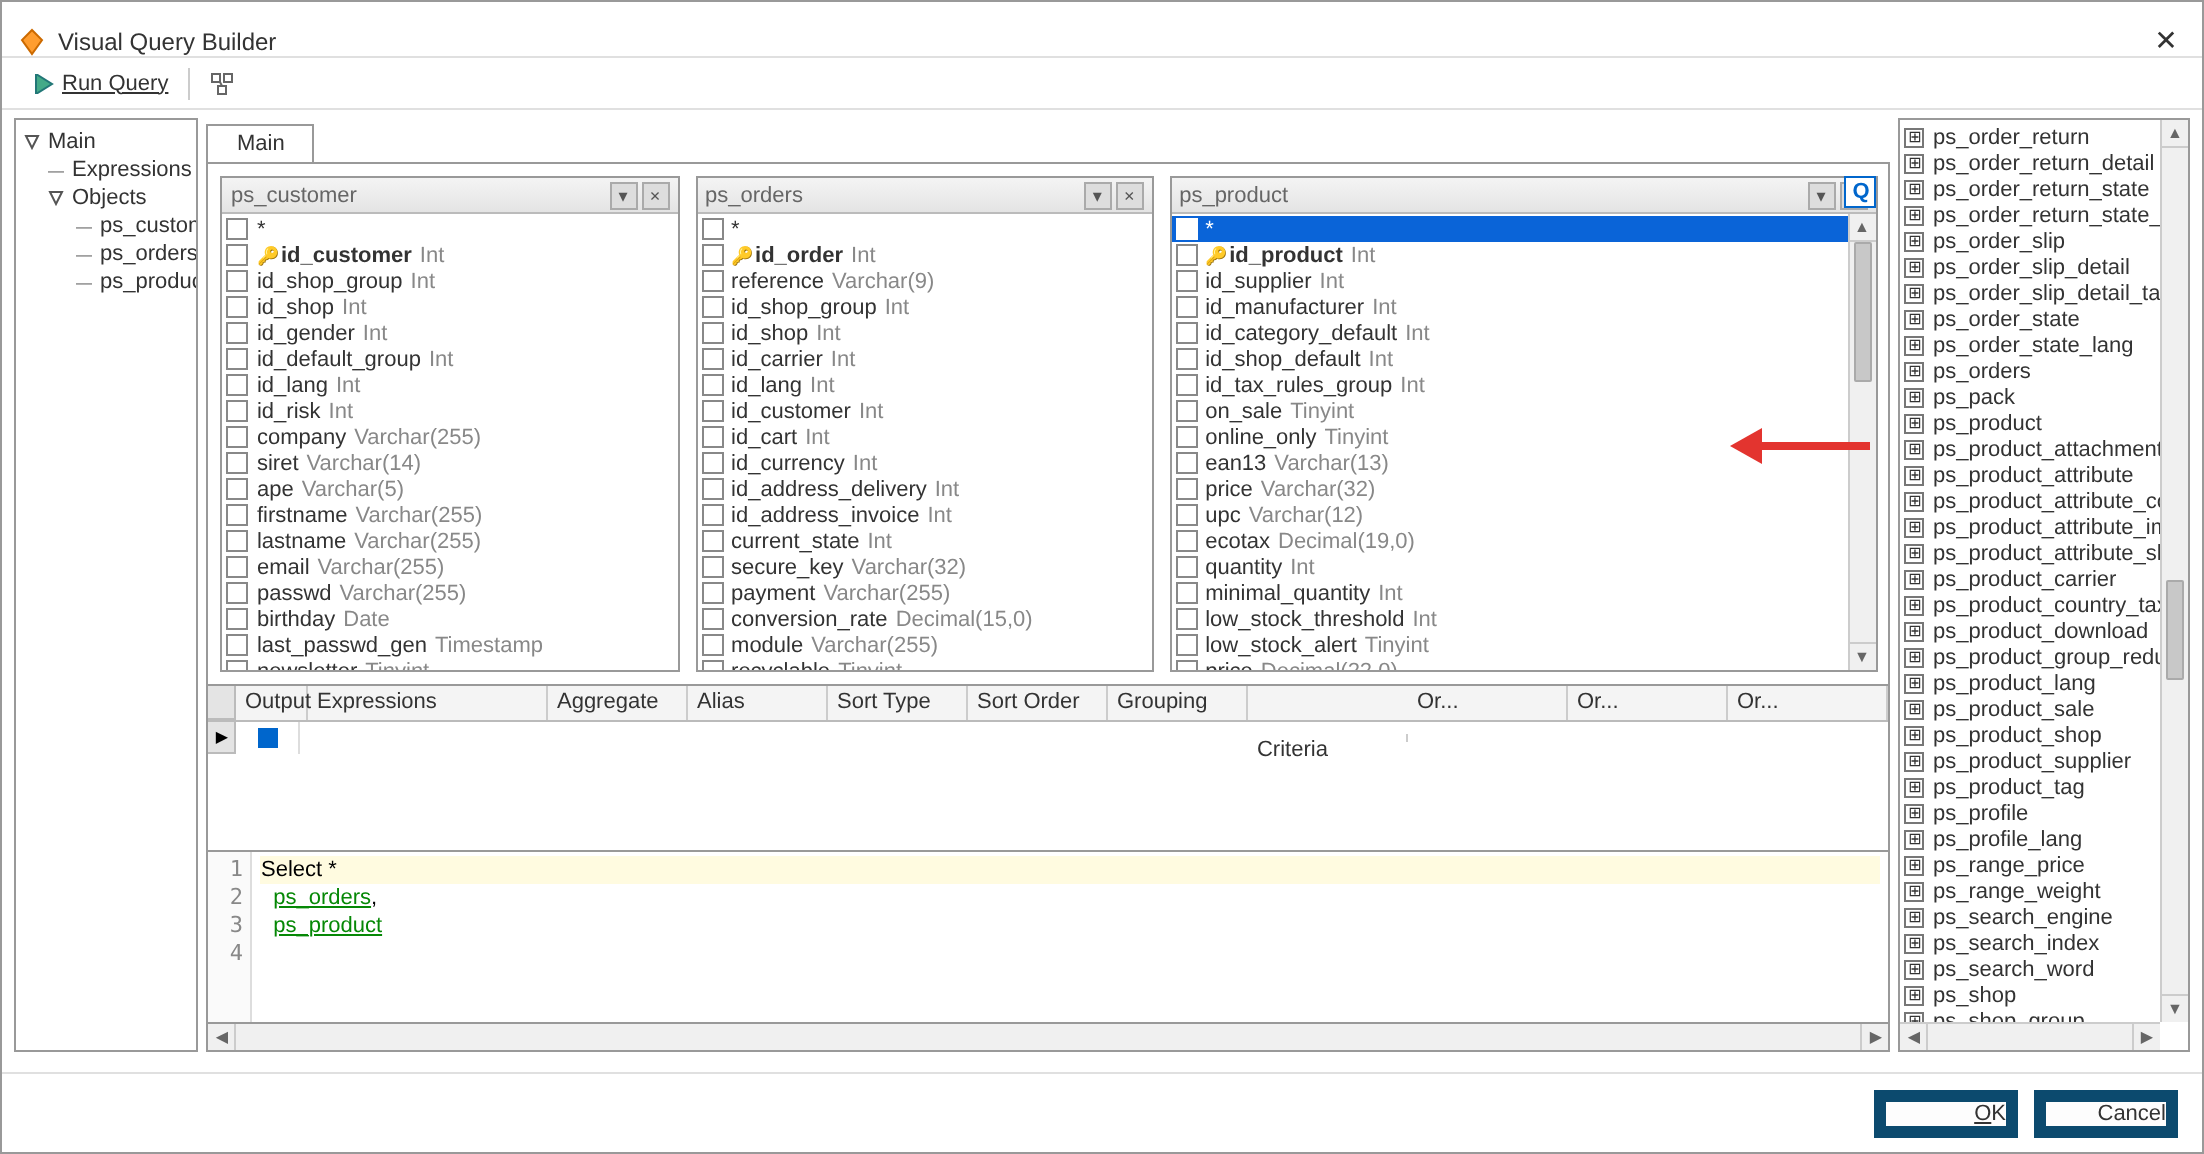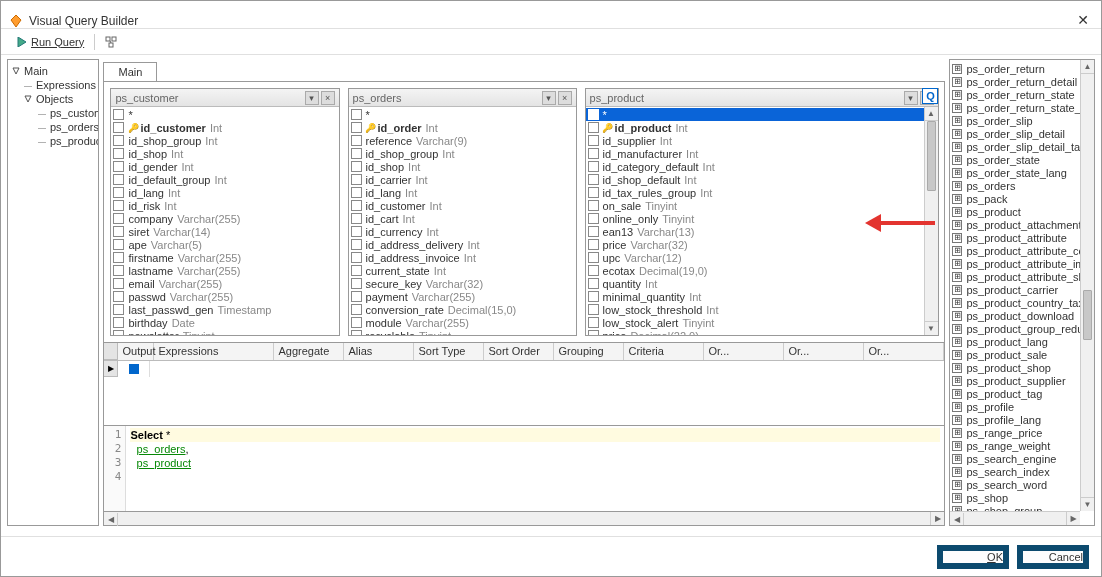--- a/index.html
+++ b/index.html
@@ -52,21 +52,21 @@
 .grid-col { border-right: 1px solid #ccc; padding: 2px 4px; color: #333; font-size: 11px; }
 .grid-body { height: 60px; background: #fff; }
 .grid-row { display: flex; height: 16px; }
 .grid-row-marker { width: 14px; background: #e4e4e4; border-right: 1px solid #bbb; border-bottom: 1px solid #bbb; display: flex; align-items: center; justify-content: center; font-size: 8px; }
 .grid-cell1 { width: 32px; border-right: 1px solid #ddd; }
 .grid-cell1.output { display: flex; align-items: center; justify-content: center; }
 .out-check { width: 10px; height: 10px; background: #06c; }
 .sql-area { border: 1px solid #999; border-top: none; height: 86px; display: flex; overflow: hidden; }
 .gutter { width: 22px; background: #fafafa; border-right: 1px solid #ddd; text-align: right; padding: 2px 4px 0 0; color: #888; font-family: Consolas, monospace; font-size: 11px; line-height: 14px; }
 .sql-text { flex: 1; padding: 2px 4px; font-family: Consolas, monospace; font-size: 11px; line-height: 14px; }
-.sql-text .kw { font-weight: bold; color: #000; margin-top: 16px; }
+.sql-text .kw { font-weight: normal; color: #000; margin-top: 16px; }
 .sql-text .tbl { color: #068806; text-decoration: underline; }
 .sql-line1 { background: #fffbe0; }
 .right-panel { width: 158px; border: 1px solid #999; margin: 4px 6px 4px 2px; position: relative; overflow: hidden; }
 .rp-list { padding: 2px 0 2px 2px; }
 .rp-item { display: flex; align-items: center; height: 13px; color: #333; cursor: pointer; white-space: nowrap; }
 .rp-icon { width: 10px; height: 10px; border: 1px solid #777; margin-right: 4px; display: flex; align-items: center; justify-content: center; font-size: 8px; line-height: 1; flex-shrink: 0; }
 .rp-scroll { position: absolute; right: 0; top: 0; bottom: 14px; width: 14px; background: #f0f0f0; border-left: 1px solid #ccc; }
 .rp-hscroll { position: absolute; left: 0; right: 14px; bottom: 0; height: 14px; background: #f0f0f0; border-top: 1px solid #ccc; }
 .hscroll-arrow { width: 14px; height: 100%; display: inline-flex; align-items: center; justify-content: center; font-size: 8px; color: #666; border-right: 1px solid #ccc; }
 .hscroll-arrow.r { float: right; border-left: 1px solid #ccc; border-right: none; }
@@ -220,27 +220,27 @@
                     <span class="col-name">email</span>
                     <span class="col-type">Varchar(255)</span>
                   </div>
                   <div class="col-row">
                     <span class="col-check"></span>
                     <span class="col-name">passwd</span>
                     <span class="col-type">Varchar(255)</span>
                   </div>
                   <div class="col-row">
                     <span class="col-check"></span>
+                    <span class="col-name">birthday</span>
+                    <span class="col-type">Date</span>
+                  </div>
+                  <div class="col-row">
+                    <span class="col-check"></span>
                     <span class="col-name">last_passwd_gen</span>
                     <span class="col-type">Timestamp</span>
-                  </div>
-                  <div class="col-row">
-                    <span class="col-check"></span>
-                    <span class="col-name">birthday</span>
-                    <span class="col-type">Date</span>
                   </div>
                   <div class="col-row">
                     <span class="col-check"></span>
                     <span class="col-name">newsletter</span>
                     <span class="col-type">Tinyint</span>
                   </div>
                 </div>
               </div>
             </div>
             <div class="table-box">
@@ -455,21 +455,21 @@
         <div class="grid-area">
           <div class="grid-header" id="grid-header">
             <div class="grid-row-marker"></div>
           <div class="grid-col" style="width: 36px;">Output</div>
               <div class="grid-col" style="width: 120px;">Expressions</div>
               <div class="grid-col" style="width: 70px;">Aggregate</div>
               <div class="grid-col" style="width: 70px;">Alias</div>
               <div class="grid-col" style="width: 70px;">Sort Type</div>
               <div class="grid-col" style="width: 70px;">Sort Order</div>
               <div class="grid-col" style="width: 70px;">Grouping</div>
-              <div class="grid-col" style="width: 80px;">Criteria</div>
+              <div class="grid-col" style="width: 80px; margin-top: 24px;">Criteria</div>
               <div class="grid-col" style="width: 80px;">Or...</div>
               <div class="grid-col" style="width: 80px;">Or...</div>
               <div class="grid-col" style="width: 80px;">Or...</div>
             </div>
           <div class="grid-body">
             <div class="grid-row">
               <div class="grid-row-marker">▶</div>
               <div class="grid-cell1 output">
                   <div class="out-check"></div>
                 </div>

